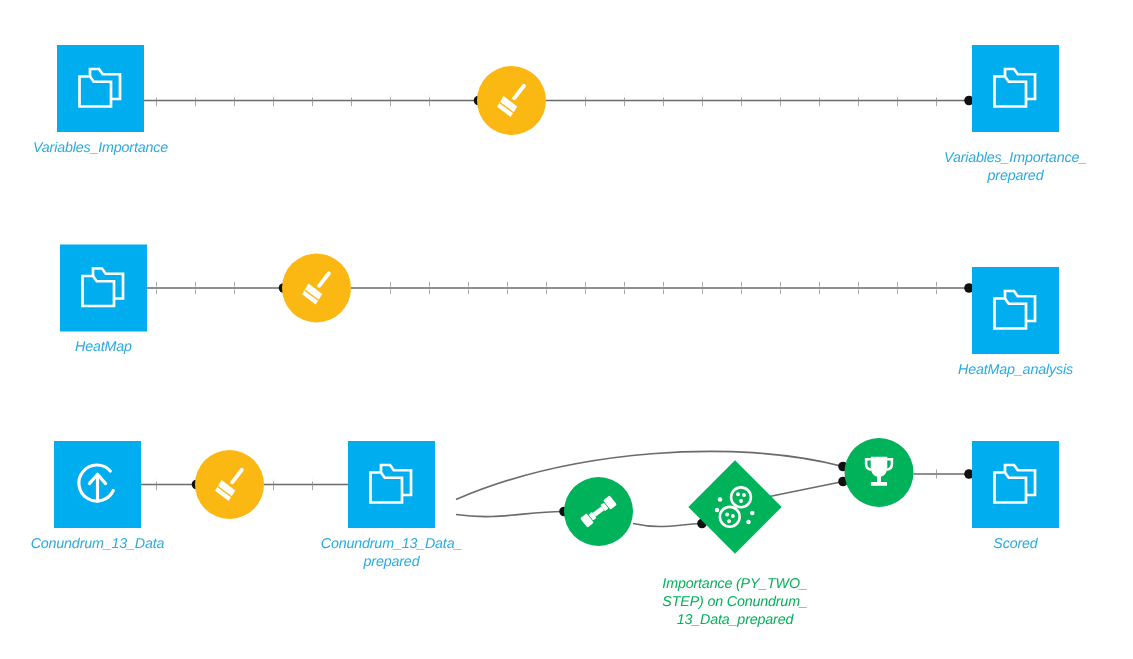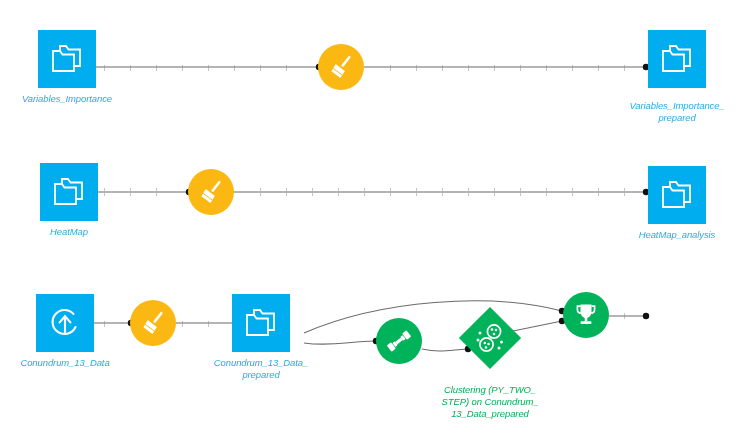--- a/index.html
+++ b/index.html
@@ -199,21 +199,21 @@
         <g transform="rotate(20 15 15)">
           <rect x="16.5" y="1.5" width="2.6" height="13" rx="1.2" fill="#ffffff" transform="rotate(18 17.8 8)"></rect>
           <path d="M9 14 L20 17.5 L18.2 25.5 L7.4 22.2 Z" fill="#ffffff"></path>
           <path d="M8.2 19 L19.3 22.3" stroke="#FBB813" stroke-width="0.9"></path>
         </g>
       </svg>
     </div>
     <div class="label label-blue" style="width:140px; margin-left:-47px;"></div>
   </div>
 
-  <div class="node" style="left:648px; top:166px; width:58px;">
+  <div class="node" style="left:648px; top:178px; width:58px;">
     <div class="shape shape-square">
       <svg width="34" height="30" viewBox="0 0 34 30">
         <path d="M10 2 L16 2 L18.5 5.5 L30 5.5 L30 22 L10 22 Z" fill="none" stroke="#ffffff" stroke-width="1.8"></path>
         <path d="M3 7 L10 7 L12.5 10.5 L24 10.5 L24 27 L3 27 Z" fill="#00AEEF" stroke="#ffffff" stroke-width="1.8"></path>
       </svg>
     </div>
     <div class="label label-blue" style="width:150px; margin-left:-46px;">HeatMap_analysis</div>
   </div>
 
   <div class="node" style="left:36px; top:294px; width:39px;">
@@ -277,32 +277,41 @@
           <circle cx="14.8" cy="25" r="1.3" fill="#ffffff"></circle>
           <circle cx="18.6" cy="26" r="1.3" fill="#ffffff"></circle>
           <circle cx="16" cy="29.5" r="1.3" fill="#ffffff"></circle>
           <circle cx="10" cy="15" r="1.5" fill="#ffffff"></circle>
           <circle cx="31.5" cy="24" r="1.5" fill="#ffffff"></circle>
           <circle cx="29" cy="30" r="1.5" fill="#ffffff"></circle>
           <circle cx="8" cy="22" r="1.5" fill="#ffffff"></circle>
         </svg>
       </div>
     </div>
-    <div class="label label-green" style="width:150px; margin-left:-53px; margin-top:24px;">Clustering (PY_TWO_
+    <div class="label label-green" style="width:150px; margin-left:-53px; margin-top:24px;">Importance (PY_TWO_
 STEP) on Conundrum_
 13_Data_prepared</div>
   </div>
 
   <div class="node" style="left:563px; top:292px; width:46px;">
     <div class="shape shape-circle-green">
       <svg width="28" height="28" viewBox="0 0 28 28">
         <path d="M8.5 3.5 L19.5 3.5 L19.5 10.5 C19.5 14.6 17 17 14 17 C11 17 8.5 14.6 8.5 10.5 Z" fill="#ffffff"></path>
         <path d="M8.6 5.2 L5.4 5.2 L5.4 8.4 C5.4 10.8 7 12 8.9 12.1" fill="none" stroke="#ffffff" stroke-width="1.7"></path>
         <path d="M19.4 5.2 L22.6 5.2 L22.6 8.4 C22.6 10.8 21 12 19.1 12.1" fill="none" stroke="#ffffff" stroke-width="1.7"></path>
         <rect x="12.7" y="16.2" width="2.6" height="4.4" fill="#ffffff"></rect>
         <rect x="8.6" y="20.3" width="10.8" height="2.6" rx="0.6" fill="#ffffff"></rect>
       </svg>
     </div>
     <div class="label label-green" style="width:140px; margin-left:-47px;"></div>
   </div>
 
+  <div class="node" style="left:648px; top:294px; width:58px;">
+    <div class="shape shape-square">
+      <svg width="34" height="30" viewBox="0 0 34 30">
+        <path d="M10 2 L16 2 L18.5 5.5 L30 5.5 L30 22 L10 22 Z" fill="none" stroke="#ffffff" stroke-width="1.8"></path>
+        <path d="M3 7 L10 7 L12.5 10.5 L24 10.5 L24 27 L3 27 Z" fill="#00AEEF" stroke="#ffffff" stroke-width="1.8"></path>
+      </svg>
+    </div>
+    <div class="label label-blue" style="width:150px; margin-left:-46px;">Scored</div>
+  </div>
 
 </div>
 
 </body></html>

